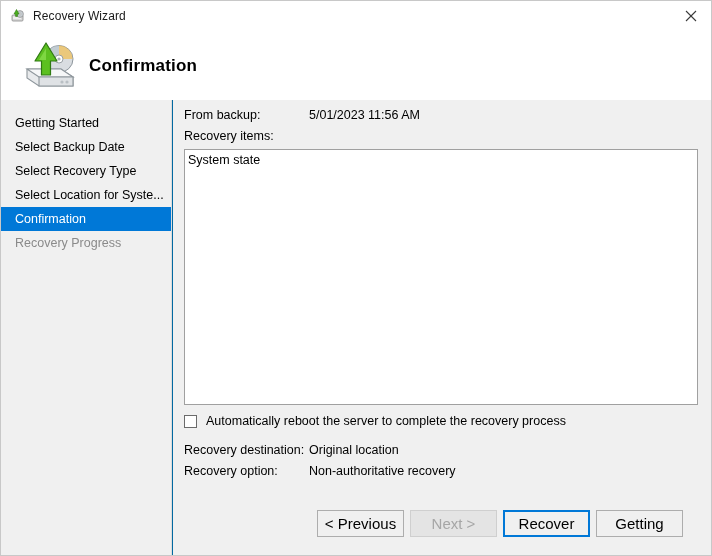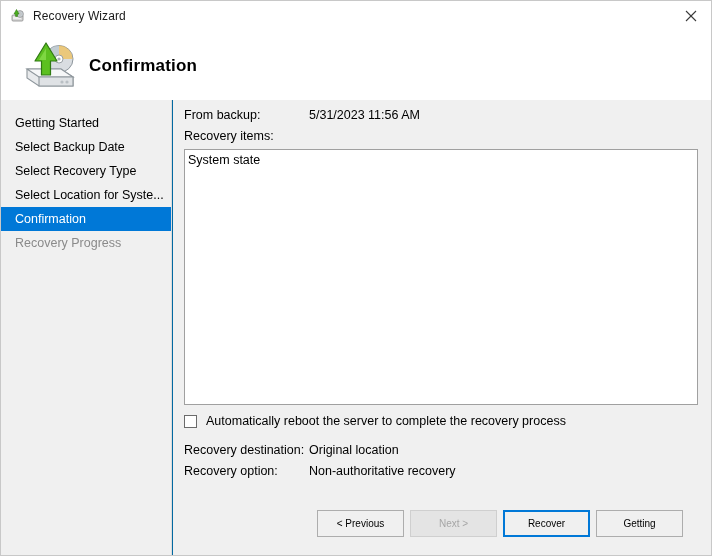--- a/index.html
+++ b/index.html
@@ -195,21 +195,21 @@
     height: 50px;
   }
   .btn {
     position: absolute;
     top: 5px;
     height: 27px;
     background: #f0f0f0;
     border: 1px solid #adadad;
     box-sizing: border-box;
     font-family: "Liberation Sans", sans-serif;
-    font-size: 10px;
+    font-size: 15px;
     color: #000000;
     text-align: center;
     line-height: 25px;
     cursor: default;
     padding: 0;
   }
   .btn.disabled {
     background: #e4e4e4;
     border-color: #cfcfcf;
     color: #a6a6a6;
@@ -292,21 +292,21 @@
         <span>Confirmation</span>
       </div>
       <div class="nav-item disabled">
         <span>Recovery Progress</span>
       </div>
     </div>
 
     <div class="content">
 
       <div class="info-row info-label row-frombackup">From backup:</div>
-      <div class="info-row info-value row-frombackup">5/31/2023 11:56 AM</div>
+      <div class="info-row info-value row-frombackup">5/01/2023 11:56 AM</div>
 
       <div class="info-row info-label row-recoveryitems">Recovery items:</div>
 
       <div class="listbox">
         <div class="listbox-item">System state</div>
       </div>
 
       <div class="checkbox-row">
         <span class="checkbox-box"></span>
         <span class="checkbox-label">Automatically reboot the server to complete the recovery process</span>

